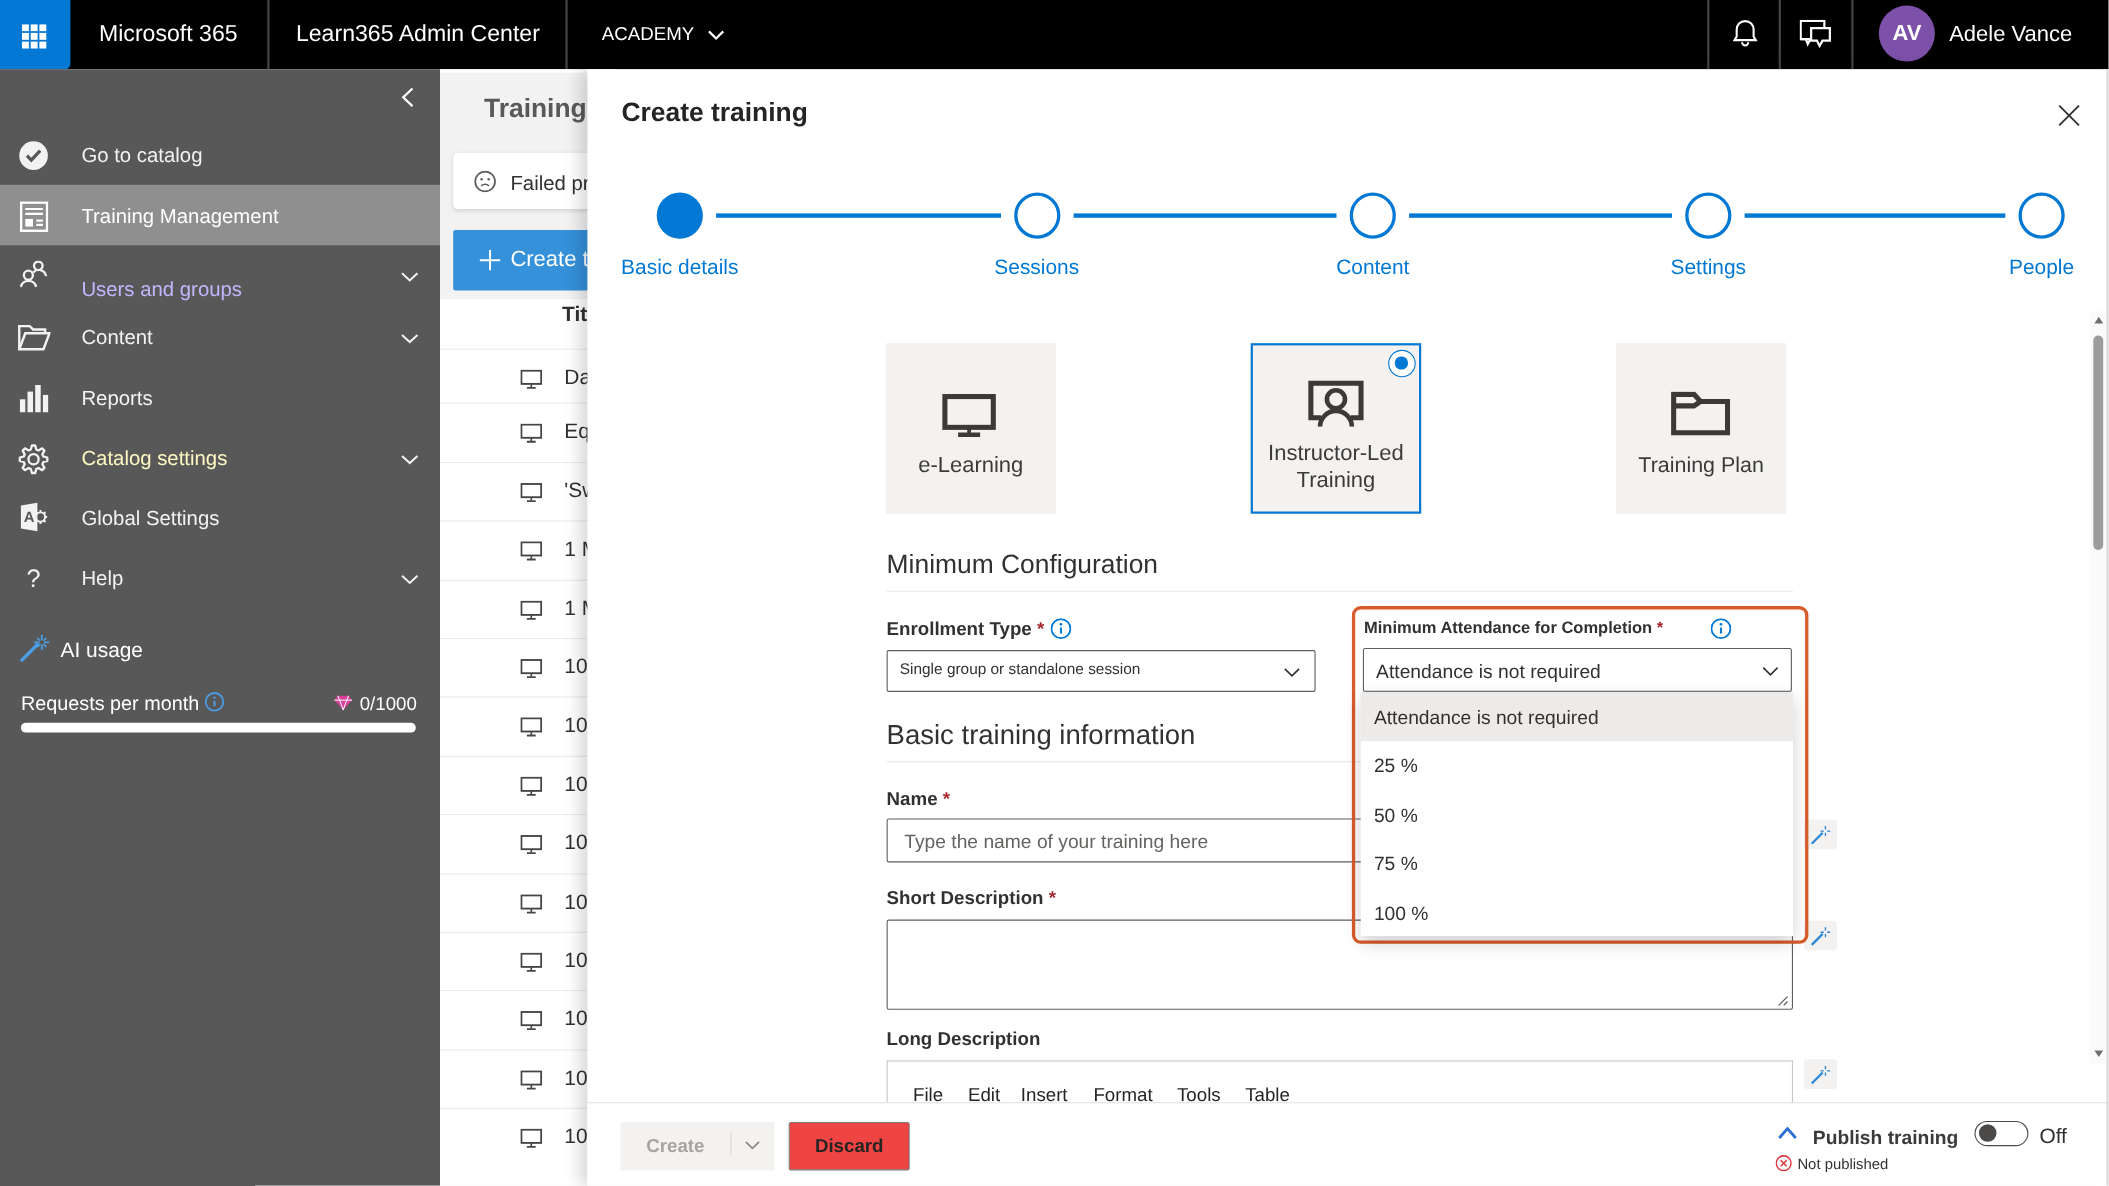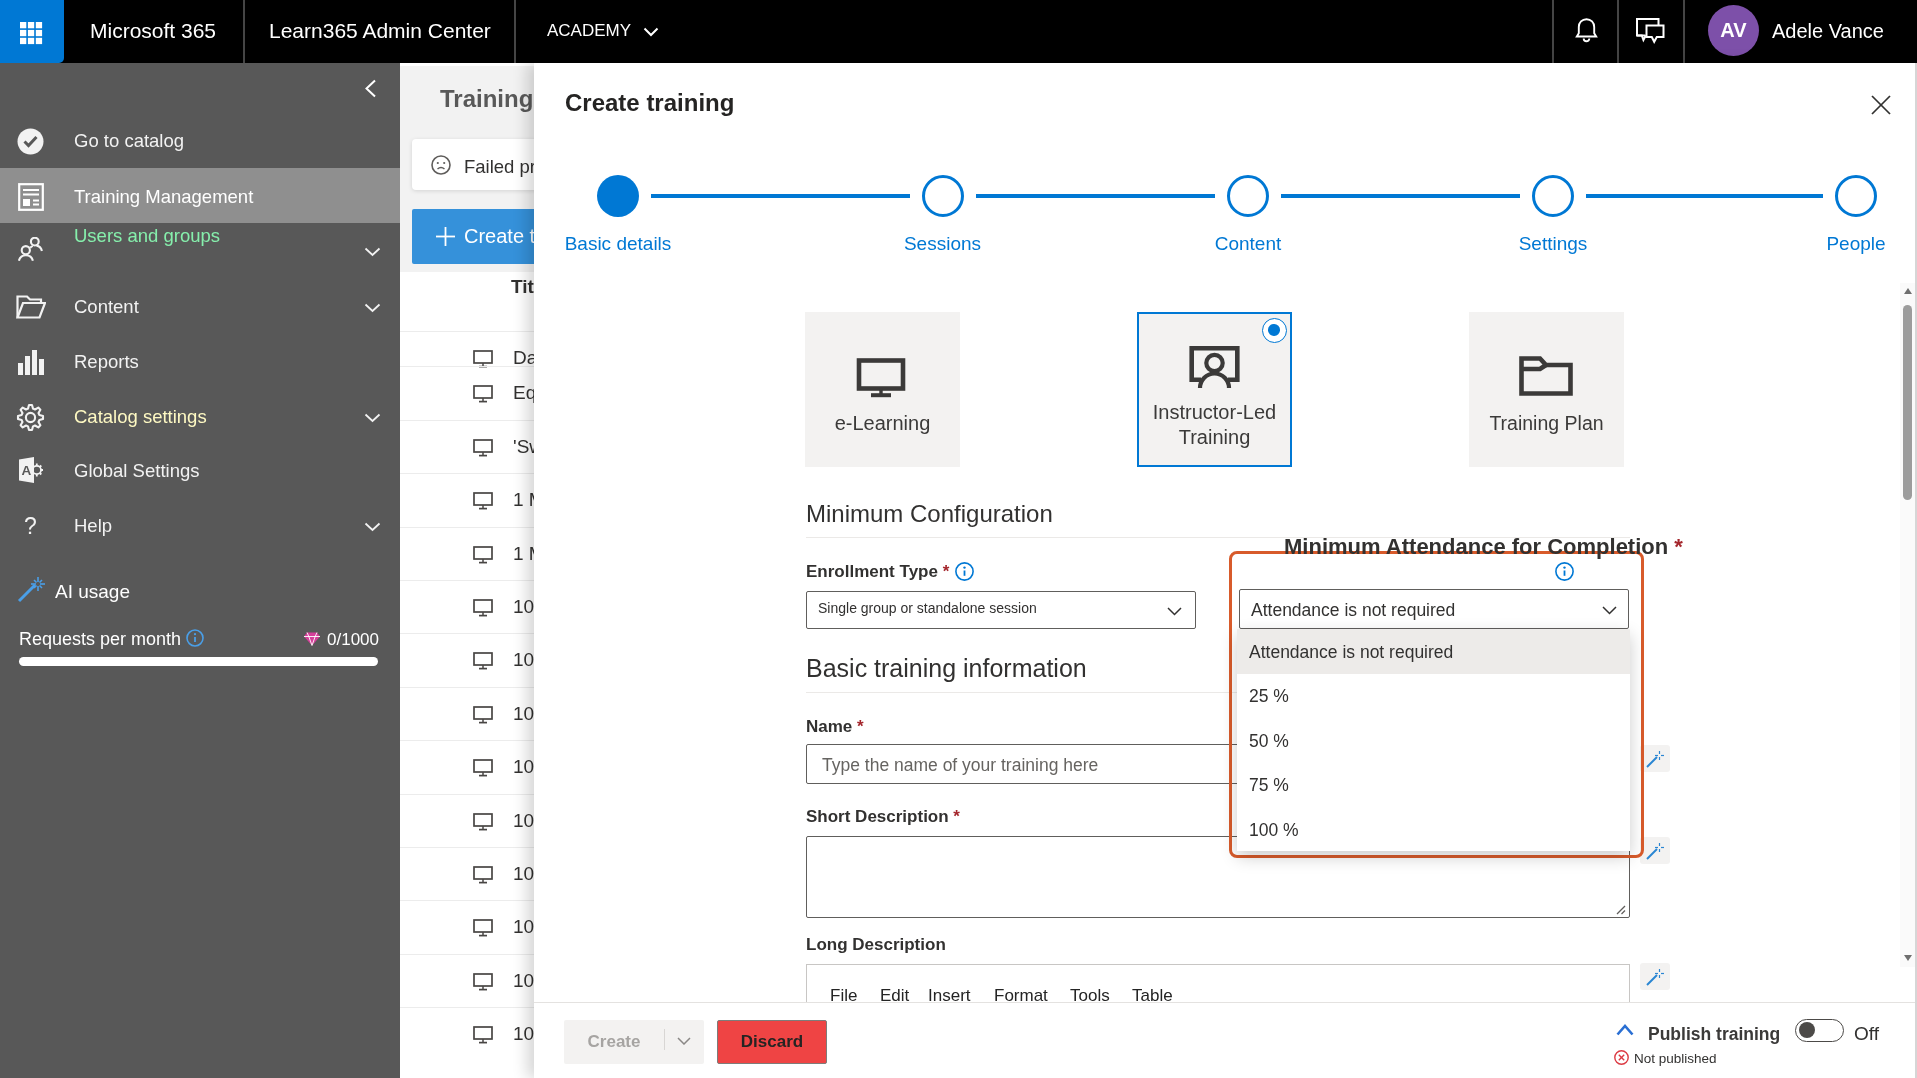--- a/index.html
+++ b/index.html
@@ -76,21 +76,21 @@
   </svg>
   <div class="a nowrap" style="left:74px;top:123px;font-size:18.5px;color:#fff;">Training Management</div>
 
   <svg class="a" style="left:18px;top:174px;" width="25" height="25" viewBox="0 0 25 25">
     <circle cx="16.8" cy="4.6" r="3.9" fill="none" stroke="#f2f2f2" stroke-width="2.1"></circle>
     <path d="M18.5 8.6 a6.8 6.8 0 0 1 5.4 5.4" fill="none" stroke="#f2f2f2" stroke-width="2.1"></path>
     <path d="M12.2 10.8 a6.8 6.8 0 0 1 2.6 -1.9" fill="none" stroke="#f2f2f2" stroke-width="2.1"></path>
     <circle cx="7.8" cy="13.2" r="4.1" fill="none" stroke="#f2f2f2" stroke-width="2.1"></circle>
     <path d="M0.9 23.8 a7.2 7.2 0 0 1 14 0" fill="none" stroke="#f2f2f2" stroke-width="2.1"></path>
   </svg>
-  <div class="a nowrap" style="left:74px;top:162px;font-size:18.5px;color:#86efac;">Users and groups</div>
+  <div class="a nowrap" style="left:74px;top:189px;font-size:18.5px;color:#c4b5fd;">Users and groups</div>
   <svg class="a" style="left:364px;top:184px;" width="17" height="10" viewBox="0 0 17 10">
       <polyline points="1.5,1.5 8.5,8 15.5,1.5" fill="none" stroke="#f2f2f2" stroke-width="1.8"></polyline>
     </svg>
 
   <svg class="a" style="left:16px;top:232px;" width="30" height="24" viewBox="0 0 30 24">
     <path d="M1.5 22.5 V1.5 H11 L14 4.5 H25 V8" fill="none" stroke="#f2f2f2" stroke-width="2.2"></path>
     <path d="M1.5 22.5 L7 8 H29 L23.5 22.5 Z" fill="none" stroke="#f2f2f2" stroke-width="2.2"></path>
   </svg>
   <div class="a nowrap" style="left:74px;top:233px;font-size:18.5px;color:#f2f2f2;">Content</div>
   <svg class="a" style="left:364px;top:240px;" width="17" height="10" viewBox="0 0 17 10">
@@ -185,21 +185,21 @@
       <g stroke="#fff" stroke-width="1.8">
         <line x1="9.5" y1="0" x2="9.5" y2="19"></line>
         <line x1="0" y1="9.5" x2="19" y2="9.5"></line>
       </g>
     </svg>
   <div class="a nowrap" style="left:64px;top:162px;font-size:20px;color:#fff;">Create training</div>
 
   <div class="a" style="left:0px;top:209px;width:160px;height:806px;background:#fff;"></div>
   <div class="a nowrap" style="left:111px;top:213px;font-size:19px;font-weight:bold;color:#323130;">Title</div>
   <div id="rows">
-      <div class="a" style="left:0;top:268px;width:160px;height:53.4px;border-top:1px solid #ececec;">
+      <div class="a" style="left:0;top:254px;width:160px;height:53.4px;border-top:1px solid #ececec;">
         <svg class="a" style="left:73px;top:18px;" width="20" height="18" viewBox="0 0 20 18">
           <rect x="1" y="1" width="18" height="12" fill="none" stroke="#484644" stroke-width="1.7"></rect>
           <line x1="10" y1="13" x2="10" y2="16" stroke="#484644" stroke-width="1.5"></line>
           <line x1="6" y1="16.6" x2="14" y2="16.6" stroke="#484644" stroke-width="1.7"></line>
         </svg>
         <div class="a nowrap" style="left:113px;top:15px;font-size:19px;color:#323130;">Da</div>
       </div>
       <div class="a" style="left:0;top:303.4px;width:160px;height:53.4px;border-top:1px solid #ececec;">
         <svg class="a" style="left:73px;top:18px;" width="20" height="18" viewBox="0 0 20 18">
           <rect x="1" y="1" width="18" height="12" fill="none" stroke="#484644" stroke-width="1.7"></rect>
@@ -457,21 +457,21 @@
       </g>
   </svg>
   <div class="a nowrap" style="left:1100px;top:988px;font-size:13.5px;color:#323130;">Not published</div>
 
   <div class="a" style="left:1366px;top:220px;width:15px;height:684px;background:#fafafa;"></div>
   <div class="a" style="left:1370px;top:225px;width:0;height:0;border-left:4.5px solid transparent;border-right:4.5px solid transparent;border-bottom:6px solid #6f6f6f;"></div>
   <div class="a" style="left:1369px;top:242px;width:9px;height:195px;border-radius:5px;background:#9c9c9c;"></div>
   <div class="a" style="left:1370px;top:892px;width:0;height:0;border-left:4.5px solid transparent;border-right:4.5px solid transparent;border-top:6px solid #6f6f6f;"></div>
 
   <div class="a" style="left:695px;top:488px;width:415px;height:307px;border:3px solid #d85b2b;border-radius:8px;box-sizing:border-box;"></div>
-  <div class="a nowrap" style="left:706px;top:471px;font-size:22px;font-weight:600;color:#323130;margin-left:44px;">Minimum Attendance for Completion <span style="color:#a4262c;">*</span></div>
+  <div class="a nowrap" style="left:706px;top:499px;font-size:15px;font-weight:600;color:#323130;">Minimum Attendance for Completion <span style="color:#a4262c;">*</span></div>
   <svg class="a" style="left:1021px;top:499px;" width="19" height="19" viewBox="0 0 19 19">
     <circle cx="9.5" cy="9.5" r="8.6" fill="none" stroke="#0078d4" stroke-width="1.6"></circle>
     <line x1="9.5" y1="8.5" x2="9.5" y2="13.8" stroke="#0078d4" stroke-width="1.8"></line>
     <circle cx="9.5" cy="5.6" r="1.2" fill="#0078d4"></circle>
   </svg>
   <div class="a" style="left:705px;top:526px;width:390px;height:40px;border:1px solid #605e5c;border-radius:2px;box-sizing:border-box;background:#fff;">
     <div class="a nowrap" style="left:11px;top:10px;font-size:17.5px;color:#323130;">Attendance is not required</div>
     <svg class="a" style="left:362px;top:16px;" width="15" height="9" viewBox="0 0 15 9">
         <polyline points="1,1 7.5,7.5 14,1" fill="none" stroke="#323130" stroke-width="1.5"></polyline>
       </svg>

